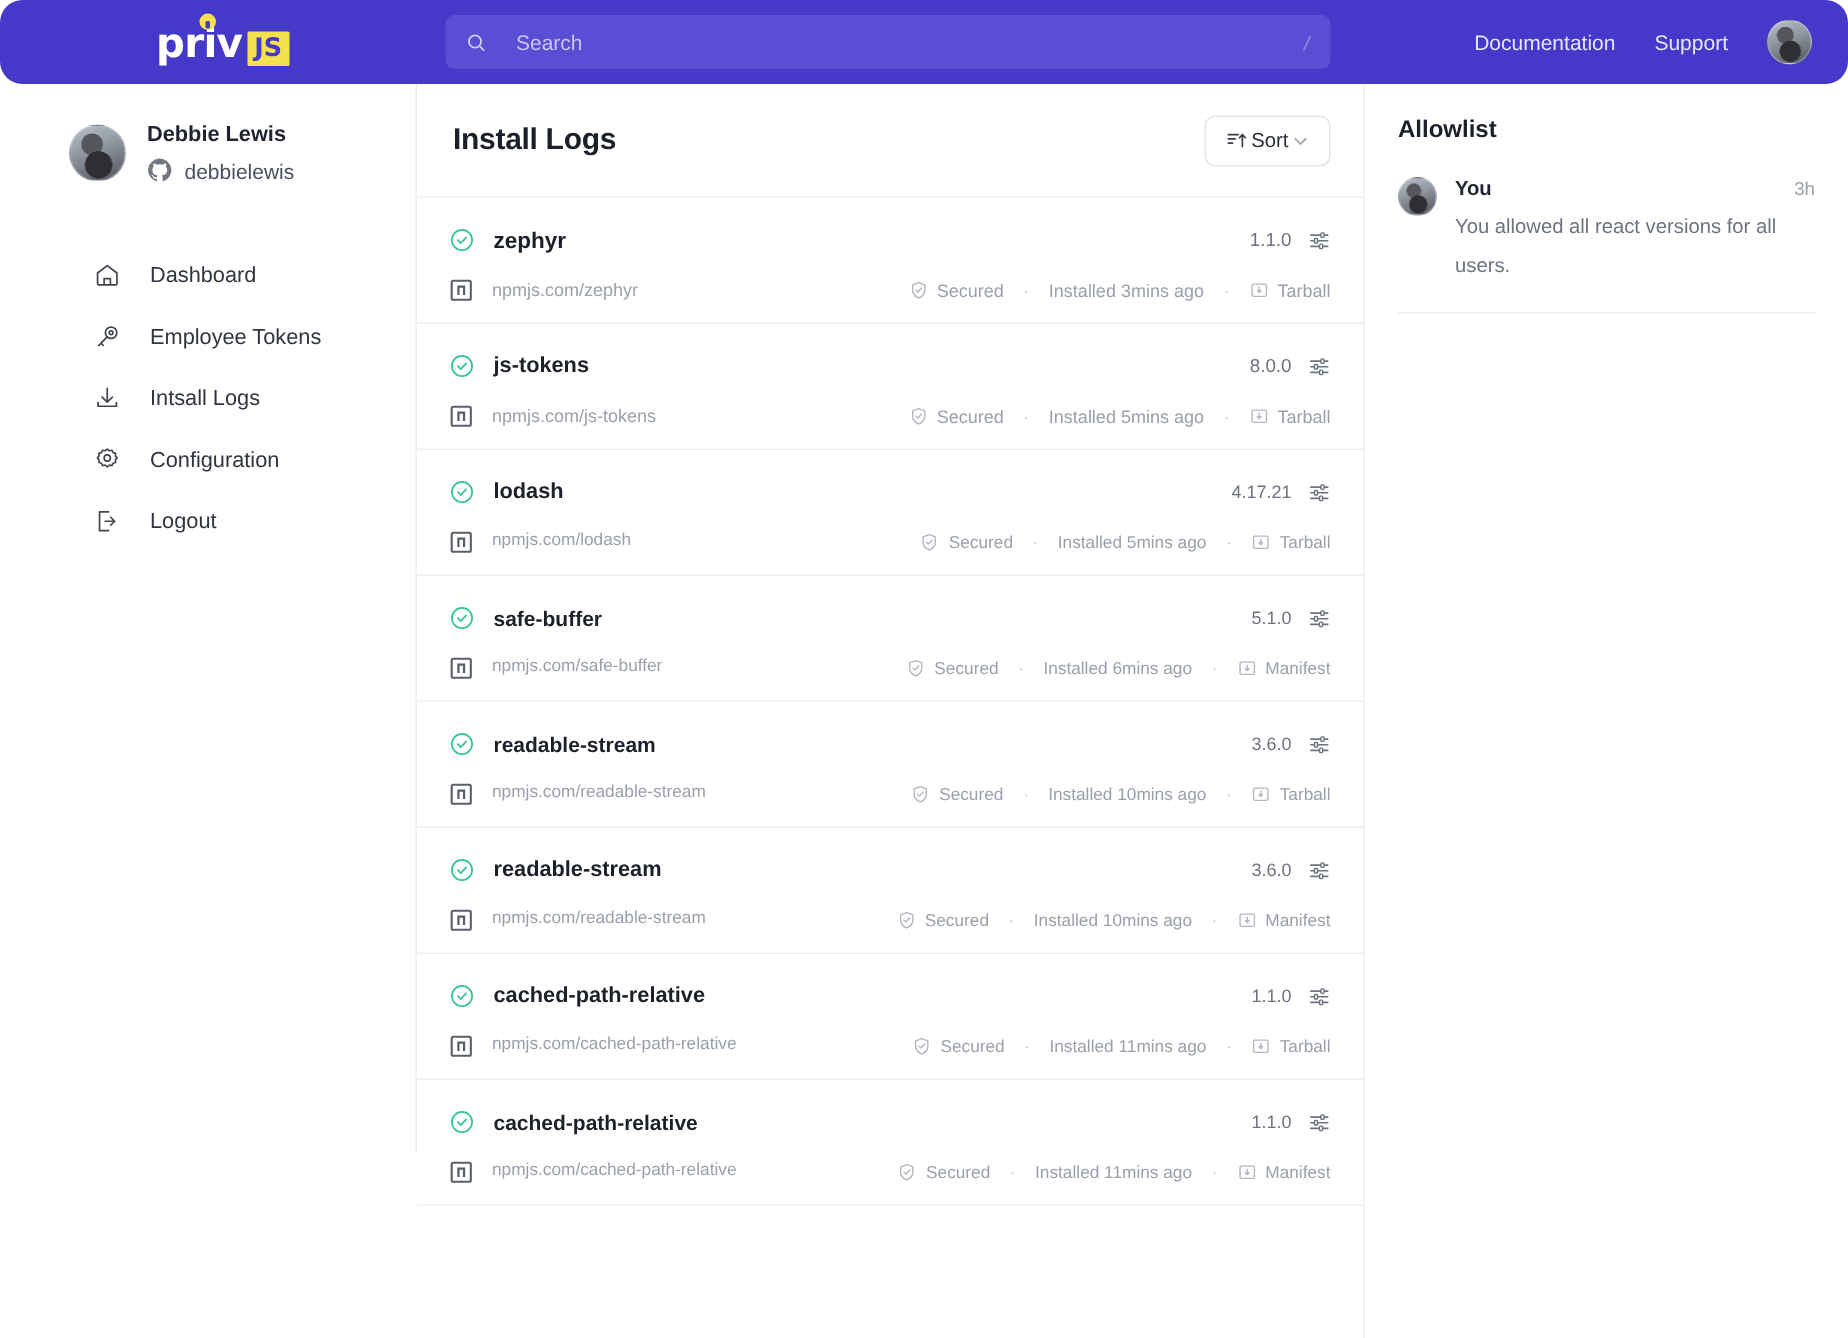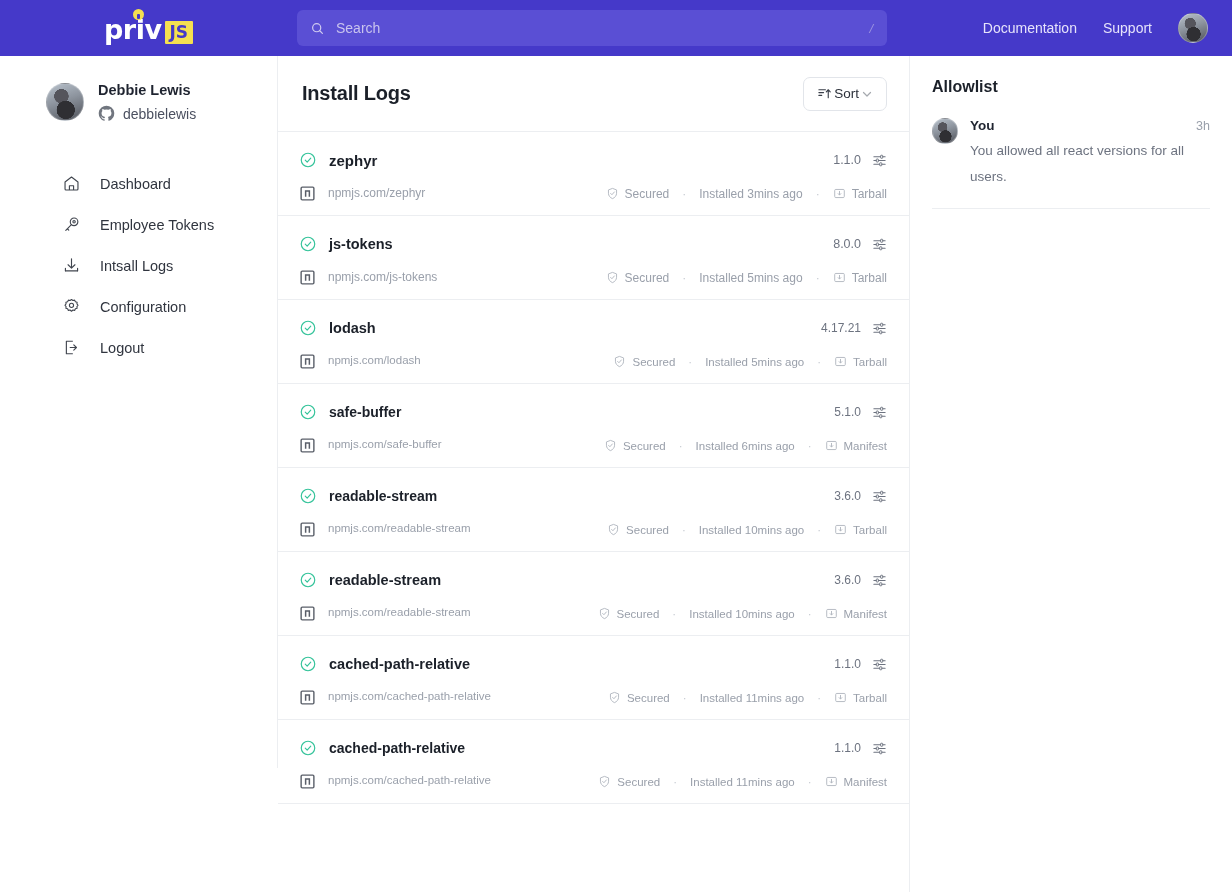--- a/index.html
+++ b/index.html
@@ -9,21 +9,21 @@
     background: #ffffff;
     color: #1f2430;
     overflow: hidden;
   }
 
   
   .topbar {
     position: absolute; top: 0; left: 0;
     width: 1232px; height: 56px;
     background: #4539c9;
-    display: flex; align-items: center;
+    display: flex; align-items: center; border-radius: 15px;
   }
   .logo {
     position: absolute; left: 104px; top: 14px;
     display: flex; align-items: flex-end; height: 30px;
   }
   .logo-word {
     position: relative;
     font-size: 27px; font-weight: 700; letter-spacing: -0.5px;
     color: #ffffff; line-height: 28px;
     font-family: "DejaVu Sans", sans-serif;
@@ -45,21 +45,21 @@
     line-height: 18px; border-radius: 1px;
   }
 
   .searchbox {
     position: absolute; left: 297px; top: 10px;
     width: 590px; height: 36px;
     background: #5a4fd4; border-radius: 6px;
     display: flex; align-items: center; padding: 0 14px;
   }
   .searchbox .ph {
-    color: #c9c4ee; font-size: 14px; margin-left: 12px; flex: 1;
+    color: #c9c4ee; font-size: 14px; margin-left: 20px; flex: 1;
   }
   .search-slash {
     color: #9a92e0; font-size: 13px; font-style: italic;
   }
 
   .topnav {
     position: absolute; right: 24px; top: 0; height: 56px;
     display: flex; align-items: center; gap: 26px;
   }
   .topnav a {

